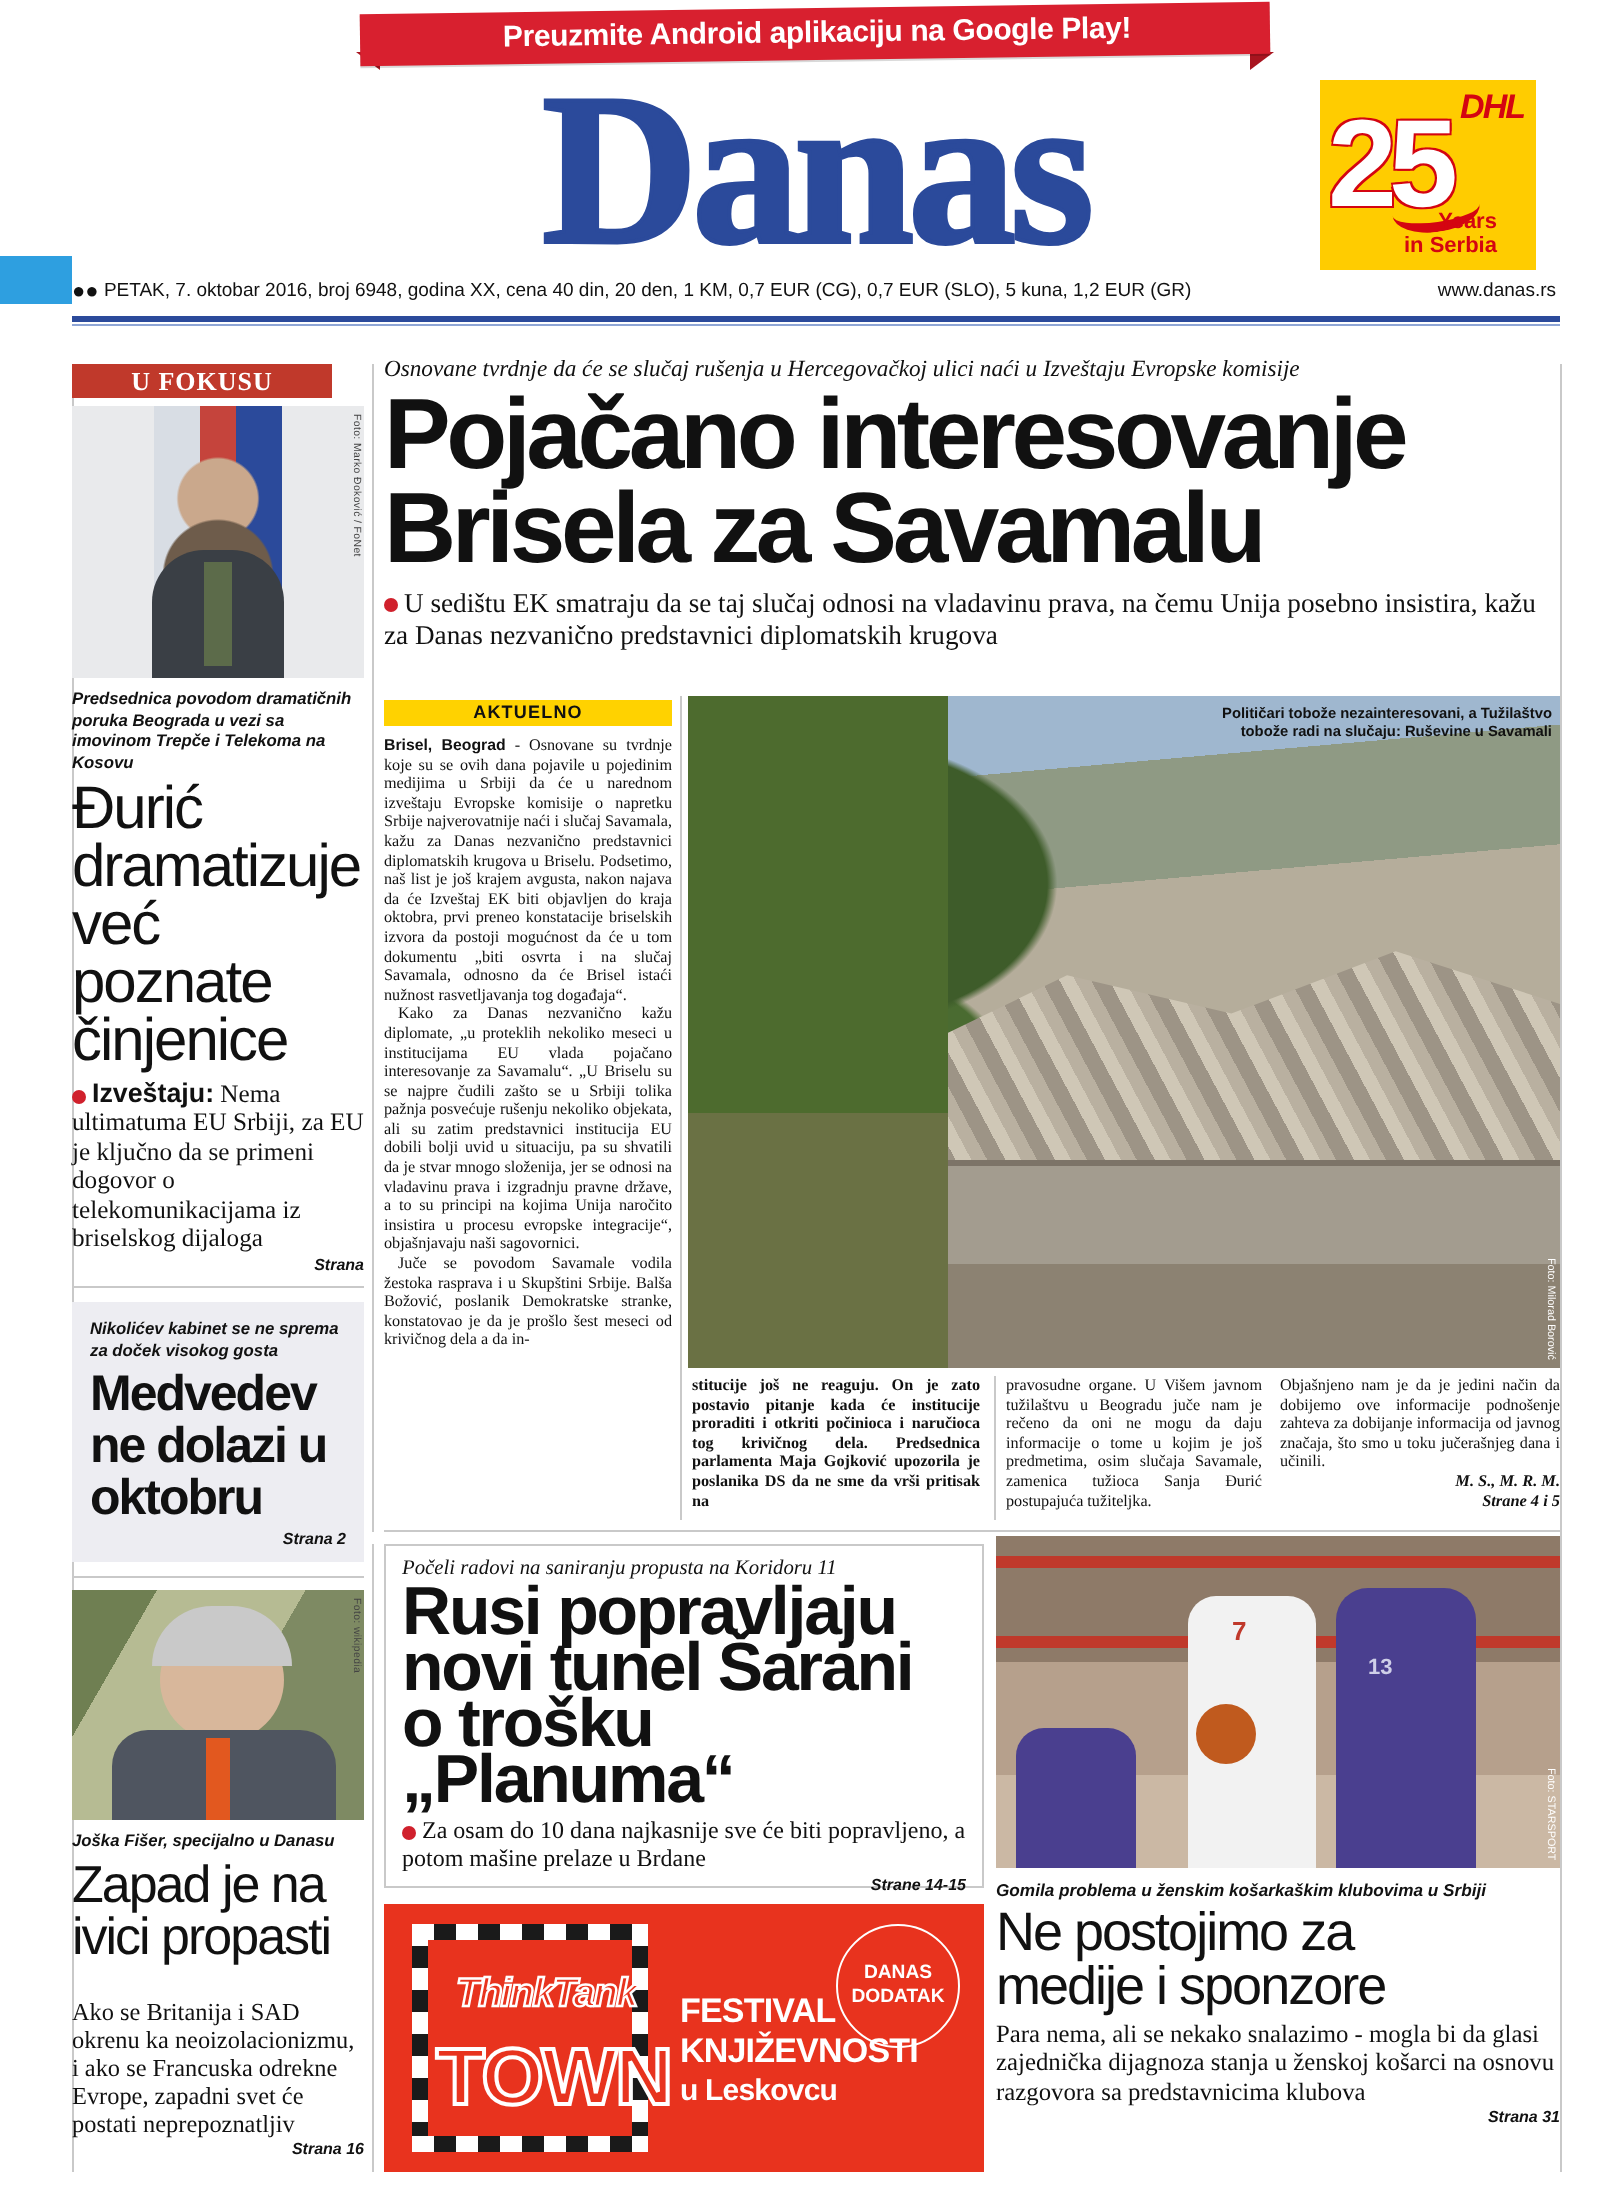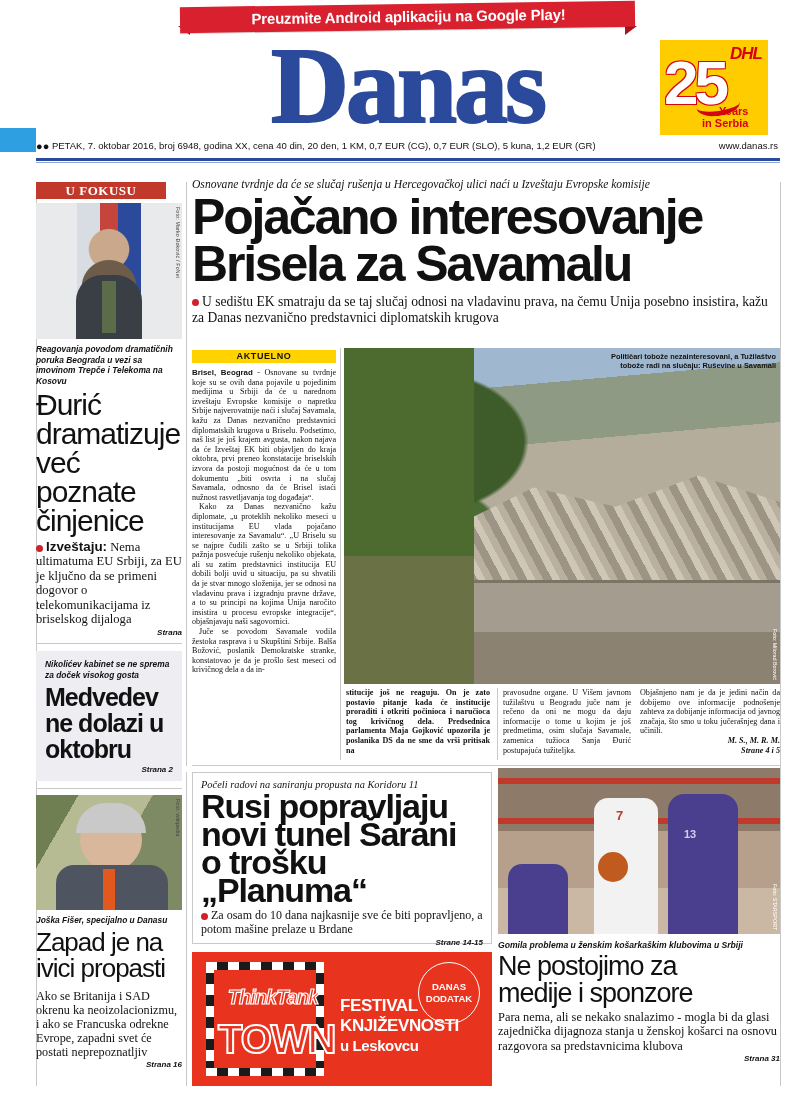--- a/index.html
+++ b/index.html
@@ -284,21 +284,21 @@
       <div style="position:absolute;left:0;top:0;width:146px;height:136px;
            background:
              radial-gradient(circle at 50% 62%, #6e5c4b 0 24%, transparent 25%),
              radial-gradient(circle at 50% 34%, #caa88c 0 17%, transparent 18%),
              linear-gradient(90deg,#e9eaec 0 28%,#d8dde4 28% 44%,#c5443c 44% 56%,#2b4a9b 56% 72%,#e9eaec 72% 100%);"></div>
       <div style="position:absolute;left:40px;top:72px;width:66px;height:64px;background:#3a3f45;border-radius:26px 26px 0 0;"></div>
       <div style="position:absolute;left:66px;top:78px;width:14px;height:52px;background:#5c6b4a;"></div>
       <div class="ph-credit">Foto: Marko Đoković / FoNet</div>
     </div>
 
-    <div class="kicker-it" style="margin-top:5px;">Reagovanja povodom dramatičnih poruka Beograda u vezi sa imovinom Trepče i Telekoma na Kosovu</div>
+    <div class="kicker-it" style="margin-top:5px;">Predsednica povodom dramatičnih poruka Beograda u vezi sa imovinom Trepče i Telekoma na Kosovu</div>
 
     <div class="h-left" style="margin-top:4px;">Đurić dramatizuje već poznate činjenice</div>
 
     <div class="lead-serif" style="margin-top:5px;">
       <span class="bullet-red"></span><b style="font-family:'Liberation Sans',sans-serif;font-size:13.4px;">Izveštaju:</b><span> Nema ultimatuma EU Srbiji, za EU je ključno da se primeni dogovor o telekomunikacijama iz briselskog dijaloga</span>
     </div>
     <div class="strana" style="margin-top:2px;">Strana</div>
 
     <div style="height:1px;background:#c9c9c9;margin:6px 0 7px 0;"></div>
 
@@ -315,21 +315,21 @@
            background:linear-gradient(120deg,#6f7f52 0 20%,#b6bb93 20% 55%,#7e8a63 55% 100%);"></div>
       <div style="position:absolute;left:44px;top:14px;width:62px;height:62px;background:#d8b79b;border-radius:50%;"></div>
       <div style="position:absolute;left:40px;top:8px;width:70px;height:30px;background:#c9c9c9;border-radius:34px 34px 0 0;"></div>
       <div style="position:absolute;left:20px;top:70px;width:112px;height:45px;background:#4f5560;border-radius:18px 18px 0 0;"></div>
       <div style="position:absolute;left:67px;top:74px;width:12px;height:41px;background:#e2581f;"></div>
       <div class="ph-credit">Foto: wikipedia</div>
     </div>
 
     <div class="kicker-it" style="margin-top:5px;">Joška Fišer, specijalno u Danasu</div>
     <div class="h-left" style="margin-top:3px;font-size:26px;line-height:26px;">Zapad je na ivici propasti</div>
-    <div class="lead-serif" style="margin-top:8px;font-size:12.2px;line-height:14px;">Ako se Britanija i SAD okrenu ka neoizolacionizmu, i ako se Francuska odrekne Evrope, zapadni svet će postati neprepoznatljiv</div>
+    <div class="lead-serif" style="margin-top:18px;font-size:12.2px;line-height:14px;">Ako se Britanija i SAD okrenu ka neoizolacionizmu, i ako se Francuska odrekne Evrope, zapadni svet će postati neprepoznatljiv</div>
     <div class="strana" style="margin-top:1px;">Strana 16</div>
   </div>
 
   <div class="main">
     <div class="main-kicker">Osnovane tvrdnje da će se slučaj rušenja u Hercegovačkoj ulici naći u Izveštaju Evropske komisije</div>
     <div class="main-head">
       <div>Pojačano interesovanje</div>
       <div>Brisela za Savamalu</div>
     </div>
     <div class="main-lead">

